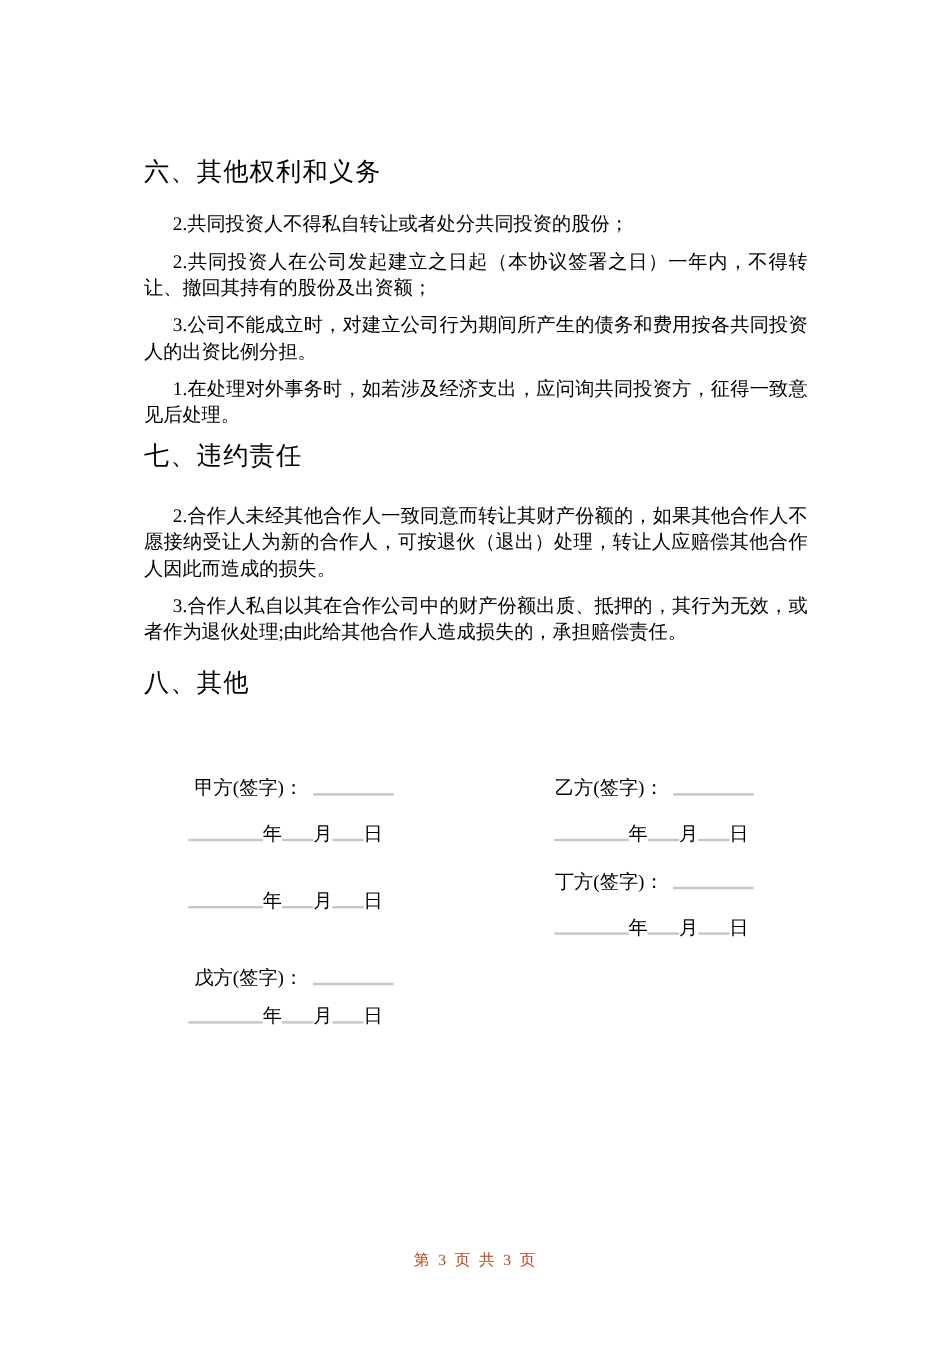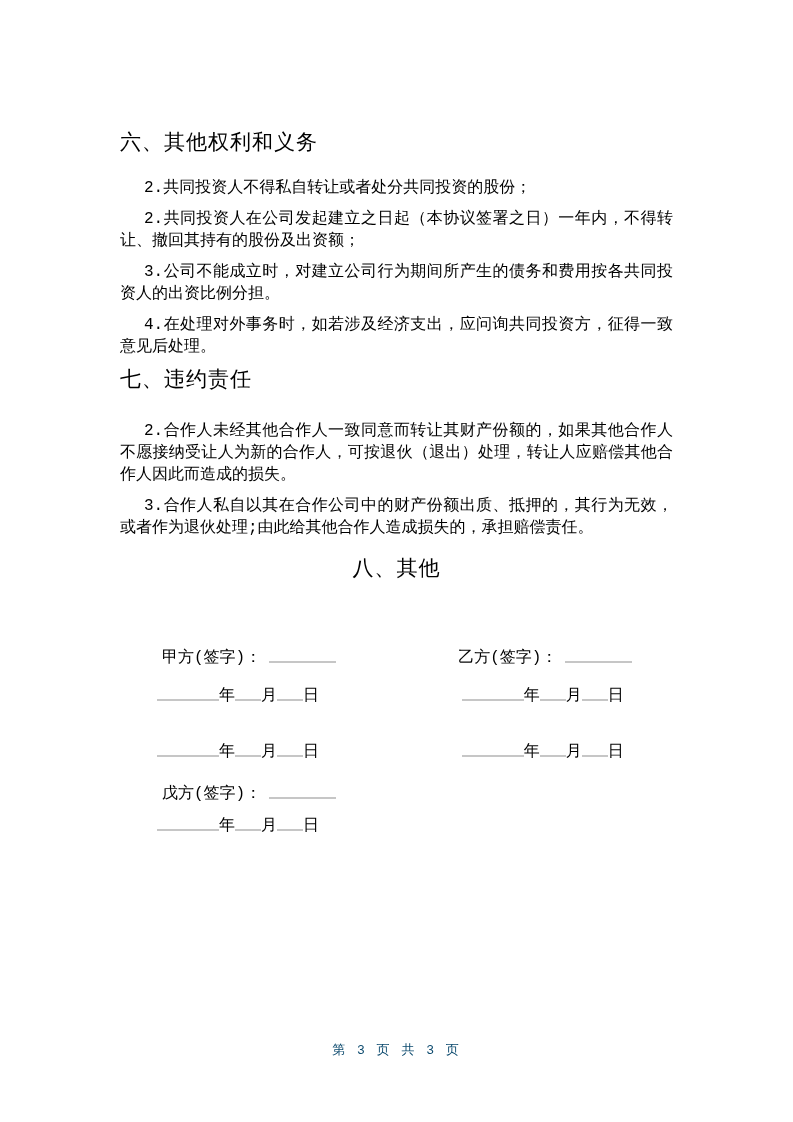--- a/index.html
+++ b/index.html
@@ -5,41 +5,41 @@
   html, body {
     margin: 0;
     padding: 0;
     background: #ffffff;
   }
   .page {
     position: relative;
     width: 775px;
     height: 1122px;
     background: #ffffff;
-    font-family: Liberation Mono, monospace;
+    font-family: Liberation Serif, serif;
     color: #000000;
     overflow: hidden;
     box-sizing: border-box;
   }
   .content {
     position: absolute;
     top: 130px;
     left: 120px;
     width: 553px;
   }
   .sec-heading {
     font-size: 21px;
     line-height: 27px;
     font-weight: normal;
     margin: 0;
     letter-spacing: 1px;
   }
   .sec-heading.h6 { margin-bottom: 20px; }
   .sec-heading.h7 { margin-top: 9px; margin-bottom: 26px; }
-  .sec-heading.h8 { margin-top: 17px; margin-bottom: 14px; text-align: center; }
+  .sec-heading.h8 { margin-top: 17px; margin-bottom: 14px; }
   .para {
     font-size: 16px;
     line-height: 22px;
     margin: 0 0 9px 0;
     text-indent: 24px;
     text-align: justify;
   }
   .sec7 .para { margin-bottom: 9px; }
   .blank {
     display: inline-block;
@@ -82,36 +82,36 @@
   }
   .sig-row.last { margin-top: 20px; }
   .sig-row.last .date-line { margin-top: 10px; }
   .footer {
     position: absolute;
     top: 1041px;
     left: 0;
     width: 793px;
     text-align: center;
     font-size: 13px;
-    color: #0c4a6e;
+    color: #c2410c;
     letter-spacing: 2px;
   }
 </style>
 </head>
 <body>
 
 <div class="page">
   <div class="content">
 
     <div class="section sec6">
       <h2 class="sec-heading h6">六、其他权利和义务</h2>
       <p class="para">2.共同投资人不得私自转让或者处分共同投资的股份；</p>
       <p class="para">2.共同投资人在公司发起建立之日起（本协议签署之日）一年内，不得转让、撤回其持有的股份及出资额；</p>
       <p class="para">3.公司不能成立时，对建立公司行为期间所产生的债务和费用按各共同投资人的出资比例分担。</p>
-      <p class="para">4.在处理对外事务时，如若涉及经济支出，应问询共同投资方，征得一致意见后处理。</p>
+      <p class="para">1.在处理对外事务时，如若涉及经济支出，应问询共同投资方，征得一致意见后处理。</p>
     </div>
 
     <div class="section sec7">
       <h2 class="sec-heading h7">七、违约责任</h2>
       <p class="para">2.合作人未经其他合作人一致同意而转让其财产份额的，如果其他合作人不愿接纳受让人为新的合作人，可按退伙（退出）处理，转让人应赔偿其他合作人因此而造成的损失。</p>
       <p class="para">3.合作人私自以其在合作公司中的财产份额出质、抵押的，其行为无效，或者作为退伙处理;由此给其他合作人造成损失的，承担赔偿责任。</p>
     </div>
 
     <div class="section sec8">
       <h2 class="sec-heading h8">八、其他</h2>
@@ -128,20 +128,21 @@
           <div class="sig-label-line"><span>乙方(签字)：</span><span class="blank w67"></span></div>
           <div class="date-line"><span class="blank w62"></span><span>年</span><span class="blank w26"></span><span>月</span><span class="blank w26"></span><span>日</span></div>
         </div>
       </div>
 
       <div class="sig-row">
         <div class="sig-cell">
           <div class="date-line"><span class="blank w62"></span><span>年</span><span class="blank w26"></span><span>月</span><span class="blank w26"></span><span>日</span></div>
         </div>
         <div class="sig-cell right">
+          <div class="sig-label-line"><span>丁方(签字)：</span><span class="blank w67"></span></div>
           <div class="date-line"><span class="blank w62"></span><span>年</span><span class="blank w26"></span><span>月</span><span class="blank w26"></span><span>日</span></div>
         </div>
       </div>
 
       <div class="sig-row last">
         <div class="sig-cell">
           <div class="sig-label-line"><span>戊方(签字)：</span><span class="blank w67"></span></div>
           <div class="date-line"><span class="blank w62"></span><span>年</span><span class="blank w26"></span><span>月</span><span class="blank w26"></span><span>日</span></div>
         </div>
       </div>

